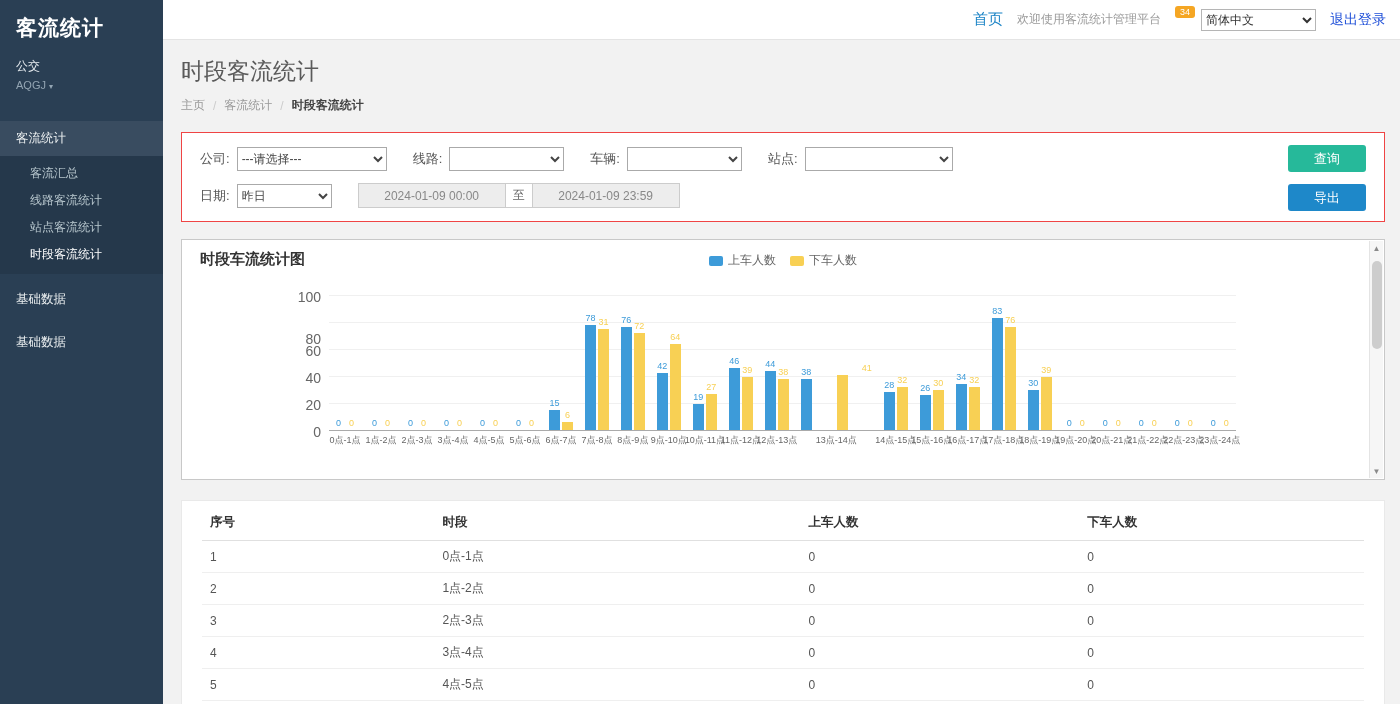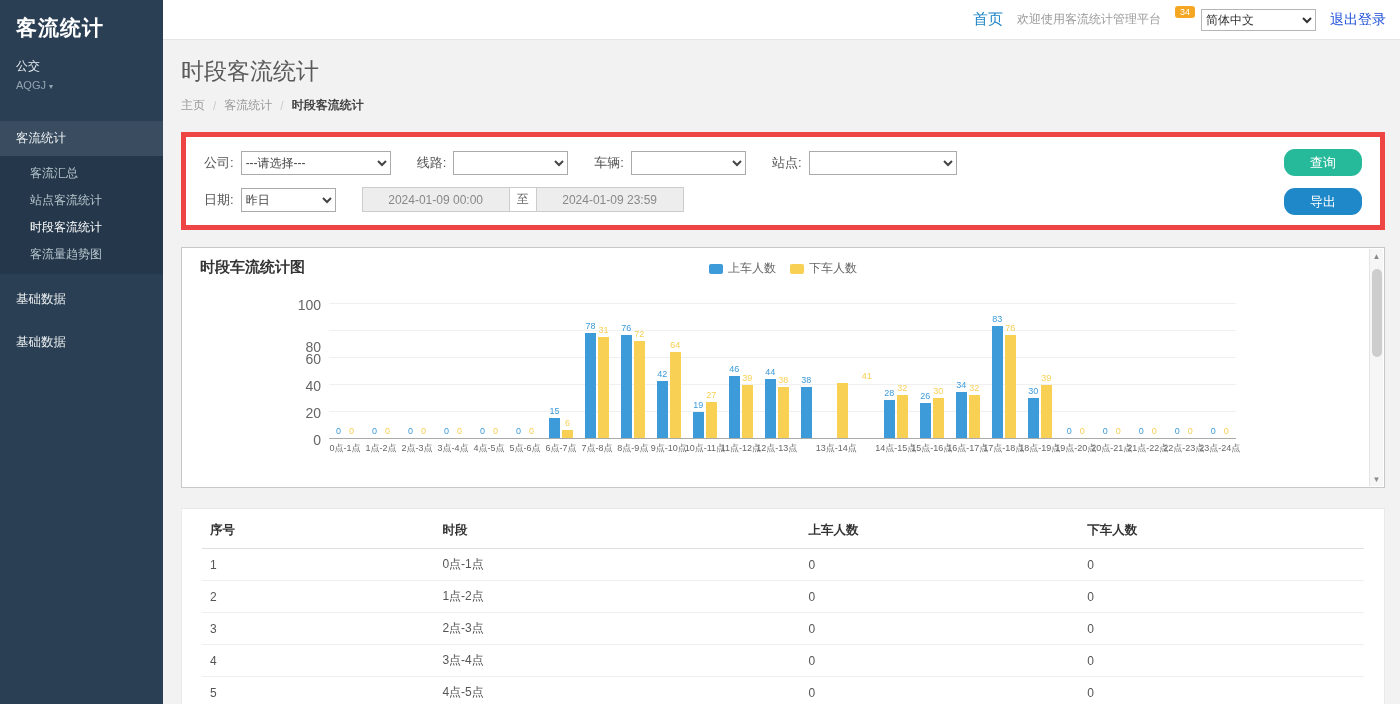--- a/index.html
+++ b/index.html
@@ -36,34 +36,34 @@
   .page-head { padding:16px 0 18px 18px; }
   .page-title { font-size:23px; font-weight:400; color:#5a5a5a; }
   .breadcrumb { margin-top:10px; font-size:12px; color:#999; display:flex; gap:8px; align-items:center; }
   .breadcrumb .sep { color:#ccc; }
   .breadcrumb .crumb { color:#999; cursor:pointer; }
   .breadcrumb .crumb.current { color:#444; font-weight:bold; cursor:default; }
 
   .content { padding:0 15px 0 18px; flex:1; min-height:0; }
 
   
-  .filter-card { background:#fff; border:5px solid #ef4444; padding:12px 18px; position:relative; }
+  .filter-card { background:#fff; border:1px solid #ef4444; padding:12px 18px; position:relative; }
   .filter-row { display:flex; align-items:center; height:27px; }
   .filter-row + .filter-row { margin-top:10px; }
   .f-group { display:flex; align-items:center; margin-right:26px; }
   .f-label { font-size:13px; color:#555; margin-right:7px; white-space:nowrap; }
   .f-select { height:24px; font-size:12px; color:#444; border:1px solid #aaa; background:#fff; }
   .w150 { width:150px; } .w115 { width:115px; } .w148 { width:148px; } .w95 { width:95px; }
   .date-input { height:25px; width:148px; background:#ededed; border:1px solid #ccc;
     font-size:12px; color:#888; text-align:center; }
   .date-to { height:25px; display:inline-flex; align-items:center; justify-content:center; width:28px;
     border-top:1px solid #ccc; border-bottom:1px solid #ccc; background:#fff; font-size:12px; color:#666;
     margin:0 -1px; position:relative; z-index:1; border-left:1px solid #ccc; border-right:1px solid #ccc; }
   .filter-actions { position:absolute; right:18px; top:12px; display:flex; flex-direction:column; gap:12px; }
-  .btn { width:78px; height:27px; border:none; border-radius:11px; color:#fff; font-size:13px; cursor:pointer; }
+  .btn { width:78px; height:27px; border:none; border-radius:3px; color:#fff; font-size:13px; cursor:pointer; }
   .btn-green { background:#26B99A; }
   .btn-blue { background:#1E88C9; }
 
   
   .chart-card { background:#fff; border:1px solid #c8c8c8; margin-top:17px; position:relative;
     height:241px; padding:10px 18px 0 18px; }
   .chart-head { display:flex; align-items:center; }
   .chart-title { font-size:15px; font-weight:bold; color:#333; }
   .chart-legend { position:absolute; left:0; right:0; top:12px; display:flex; justify-content:center; gap:14px; pointer-events:none; }
   .legend-item { display:inline-flex; align-items:center; gap:5px; font-size:12px; color:#666; pointer-events:auto; cursor:pointer; }
@@ -111,23 +111,23 @@
       <div class="org">公交</div>
       <div class="org-code">
         <span>AQGJ</span>
         <span class="caret">▾</span>
       </div>
     </div>
     <nav class="side-nav">
       <div class="nav-section active">客流统计</div>
       <div class="submenu">
           <div class="submenu-item">客流汇总</div>
+          <div class="submenu-item">线路客流统计</div>
           <div class="submenu-item">站点客流统计</div>
           <div class="submenu-item active">时段客流统计</div>
-          <div class="submenu-item">客流量趋势图</div>
         </div>
       <div class="nav-gap"></div>
       <div class="nav-section">基础数据</div>
       <div class="nav-gap"></div>
       <div class="nav-section">基础数据</div>
     </nav>
   </aside>
 
   <div class="main">
 

